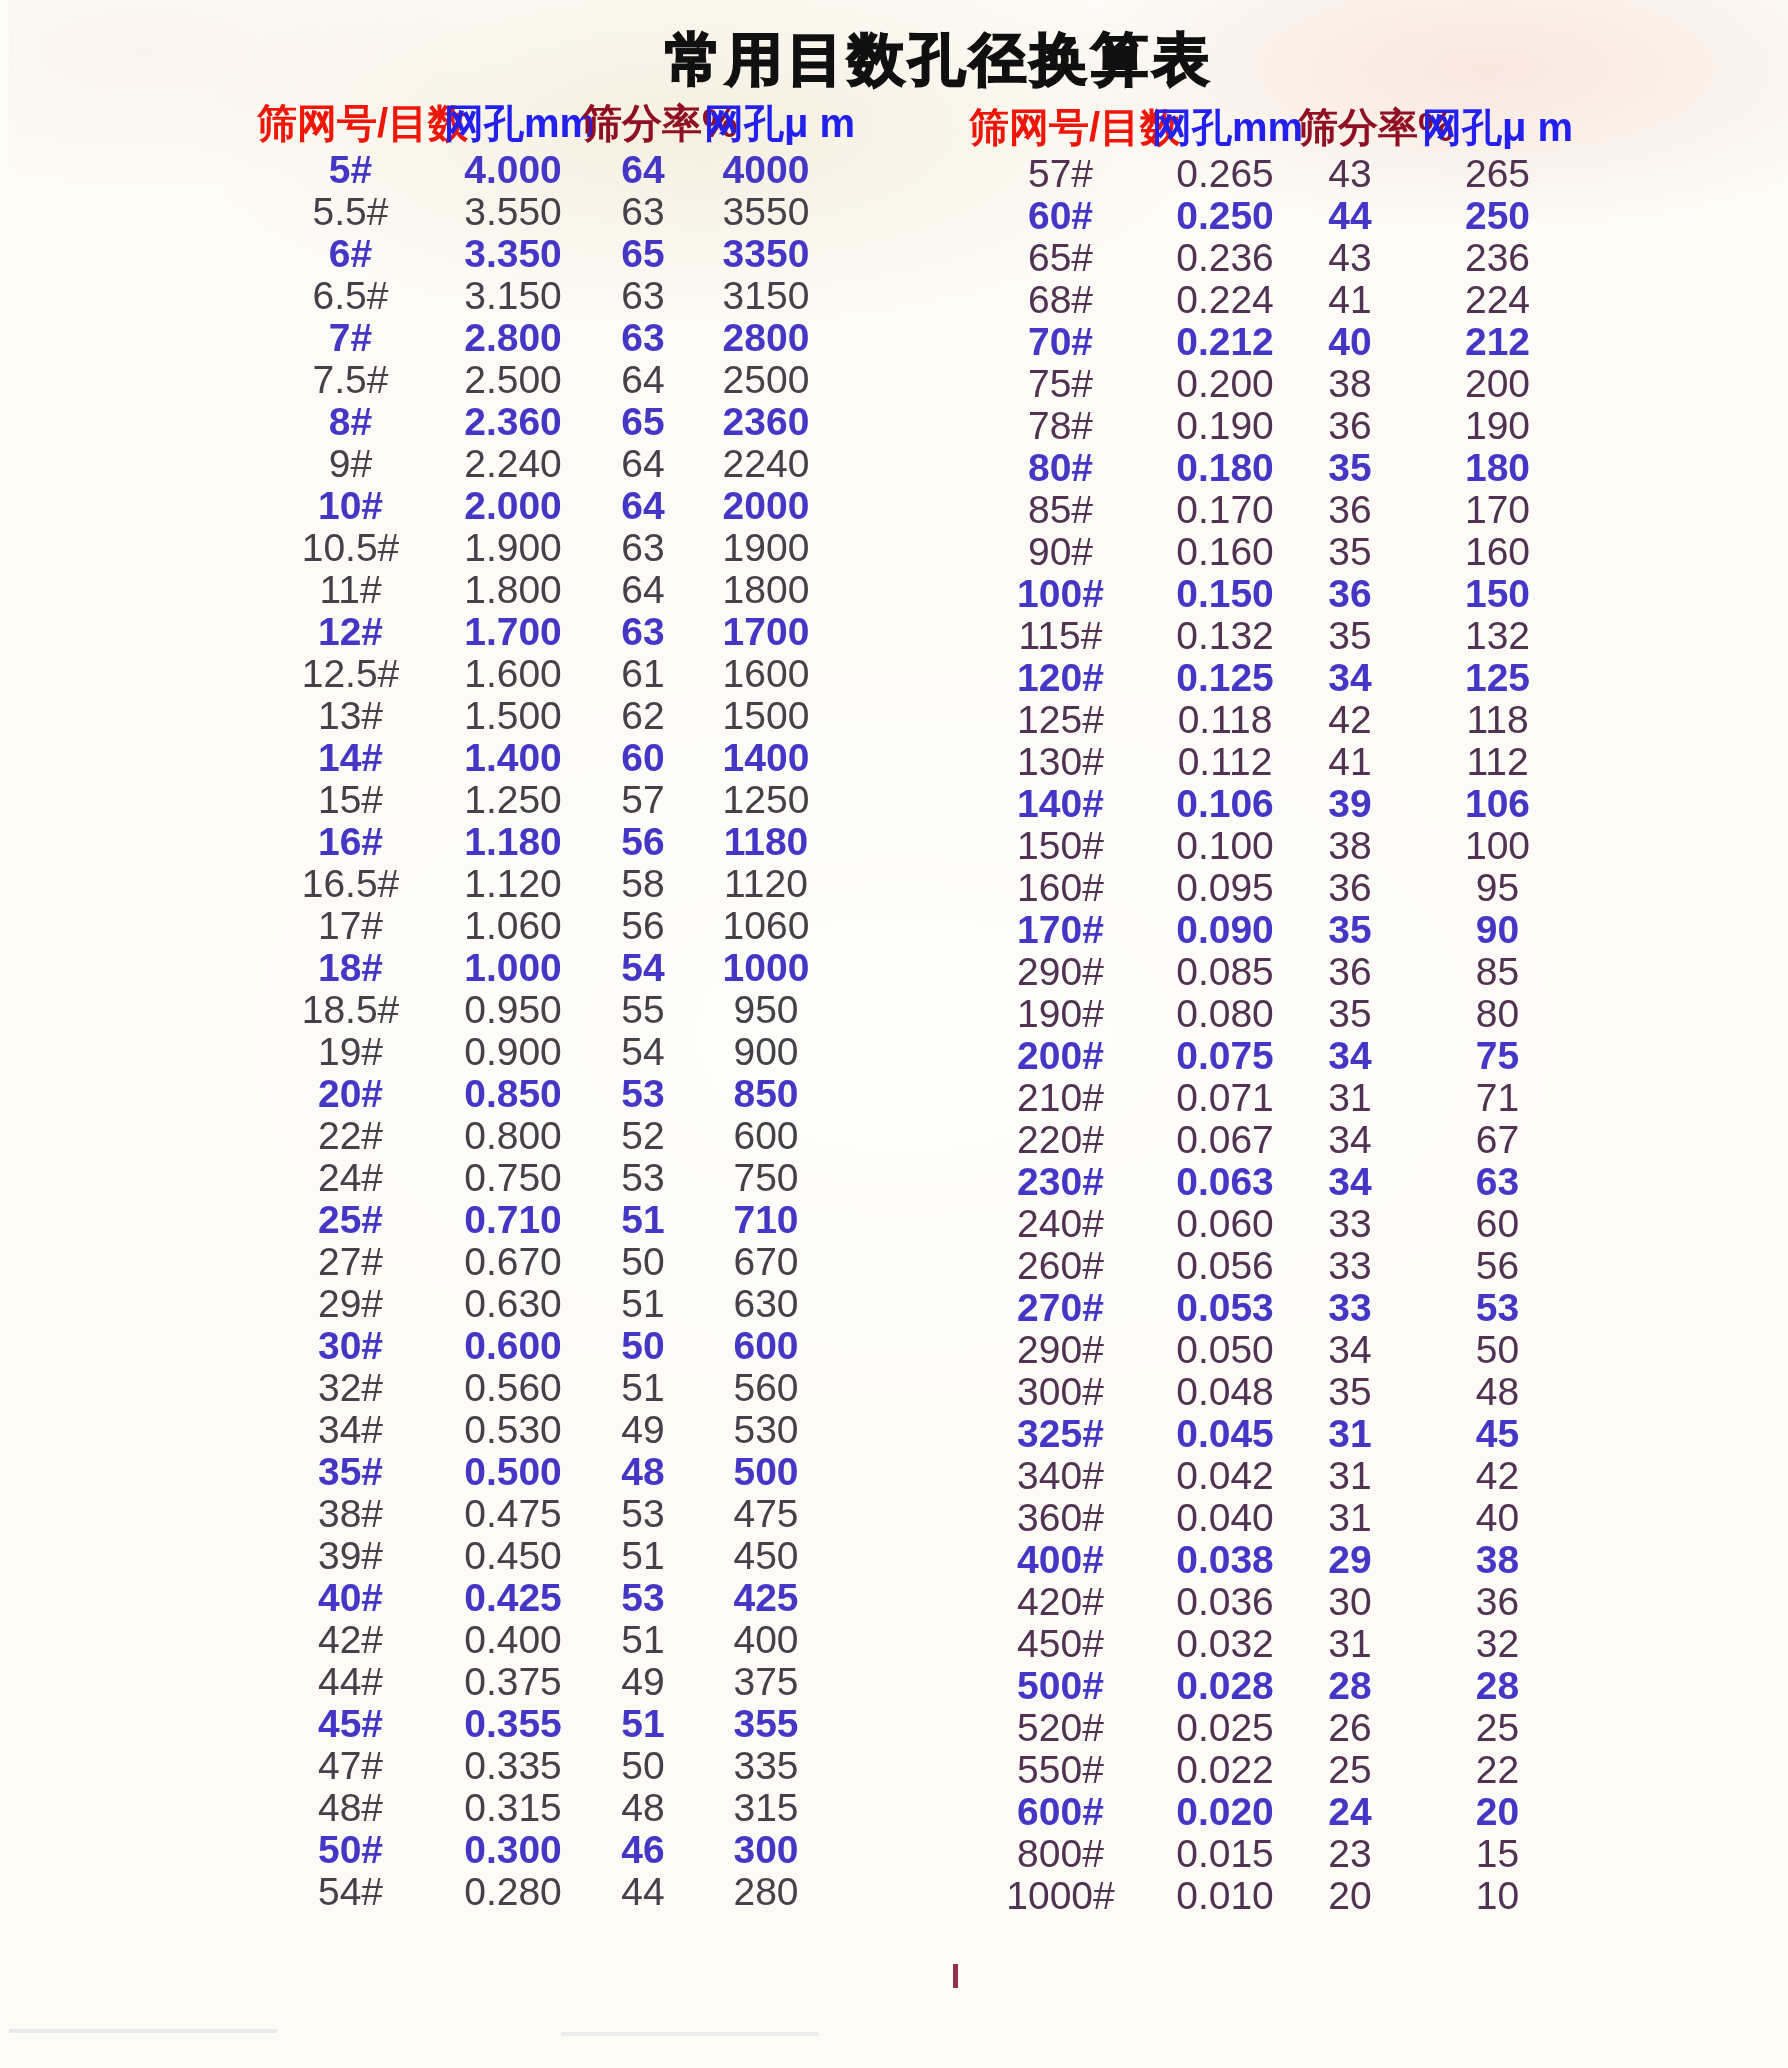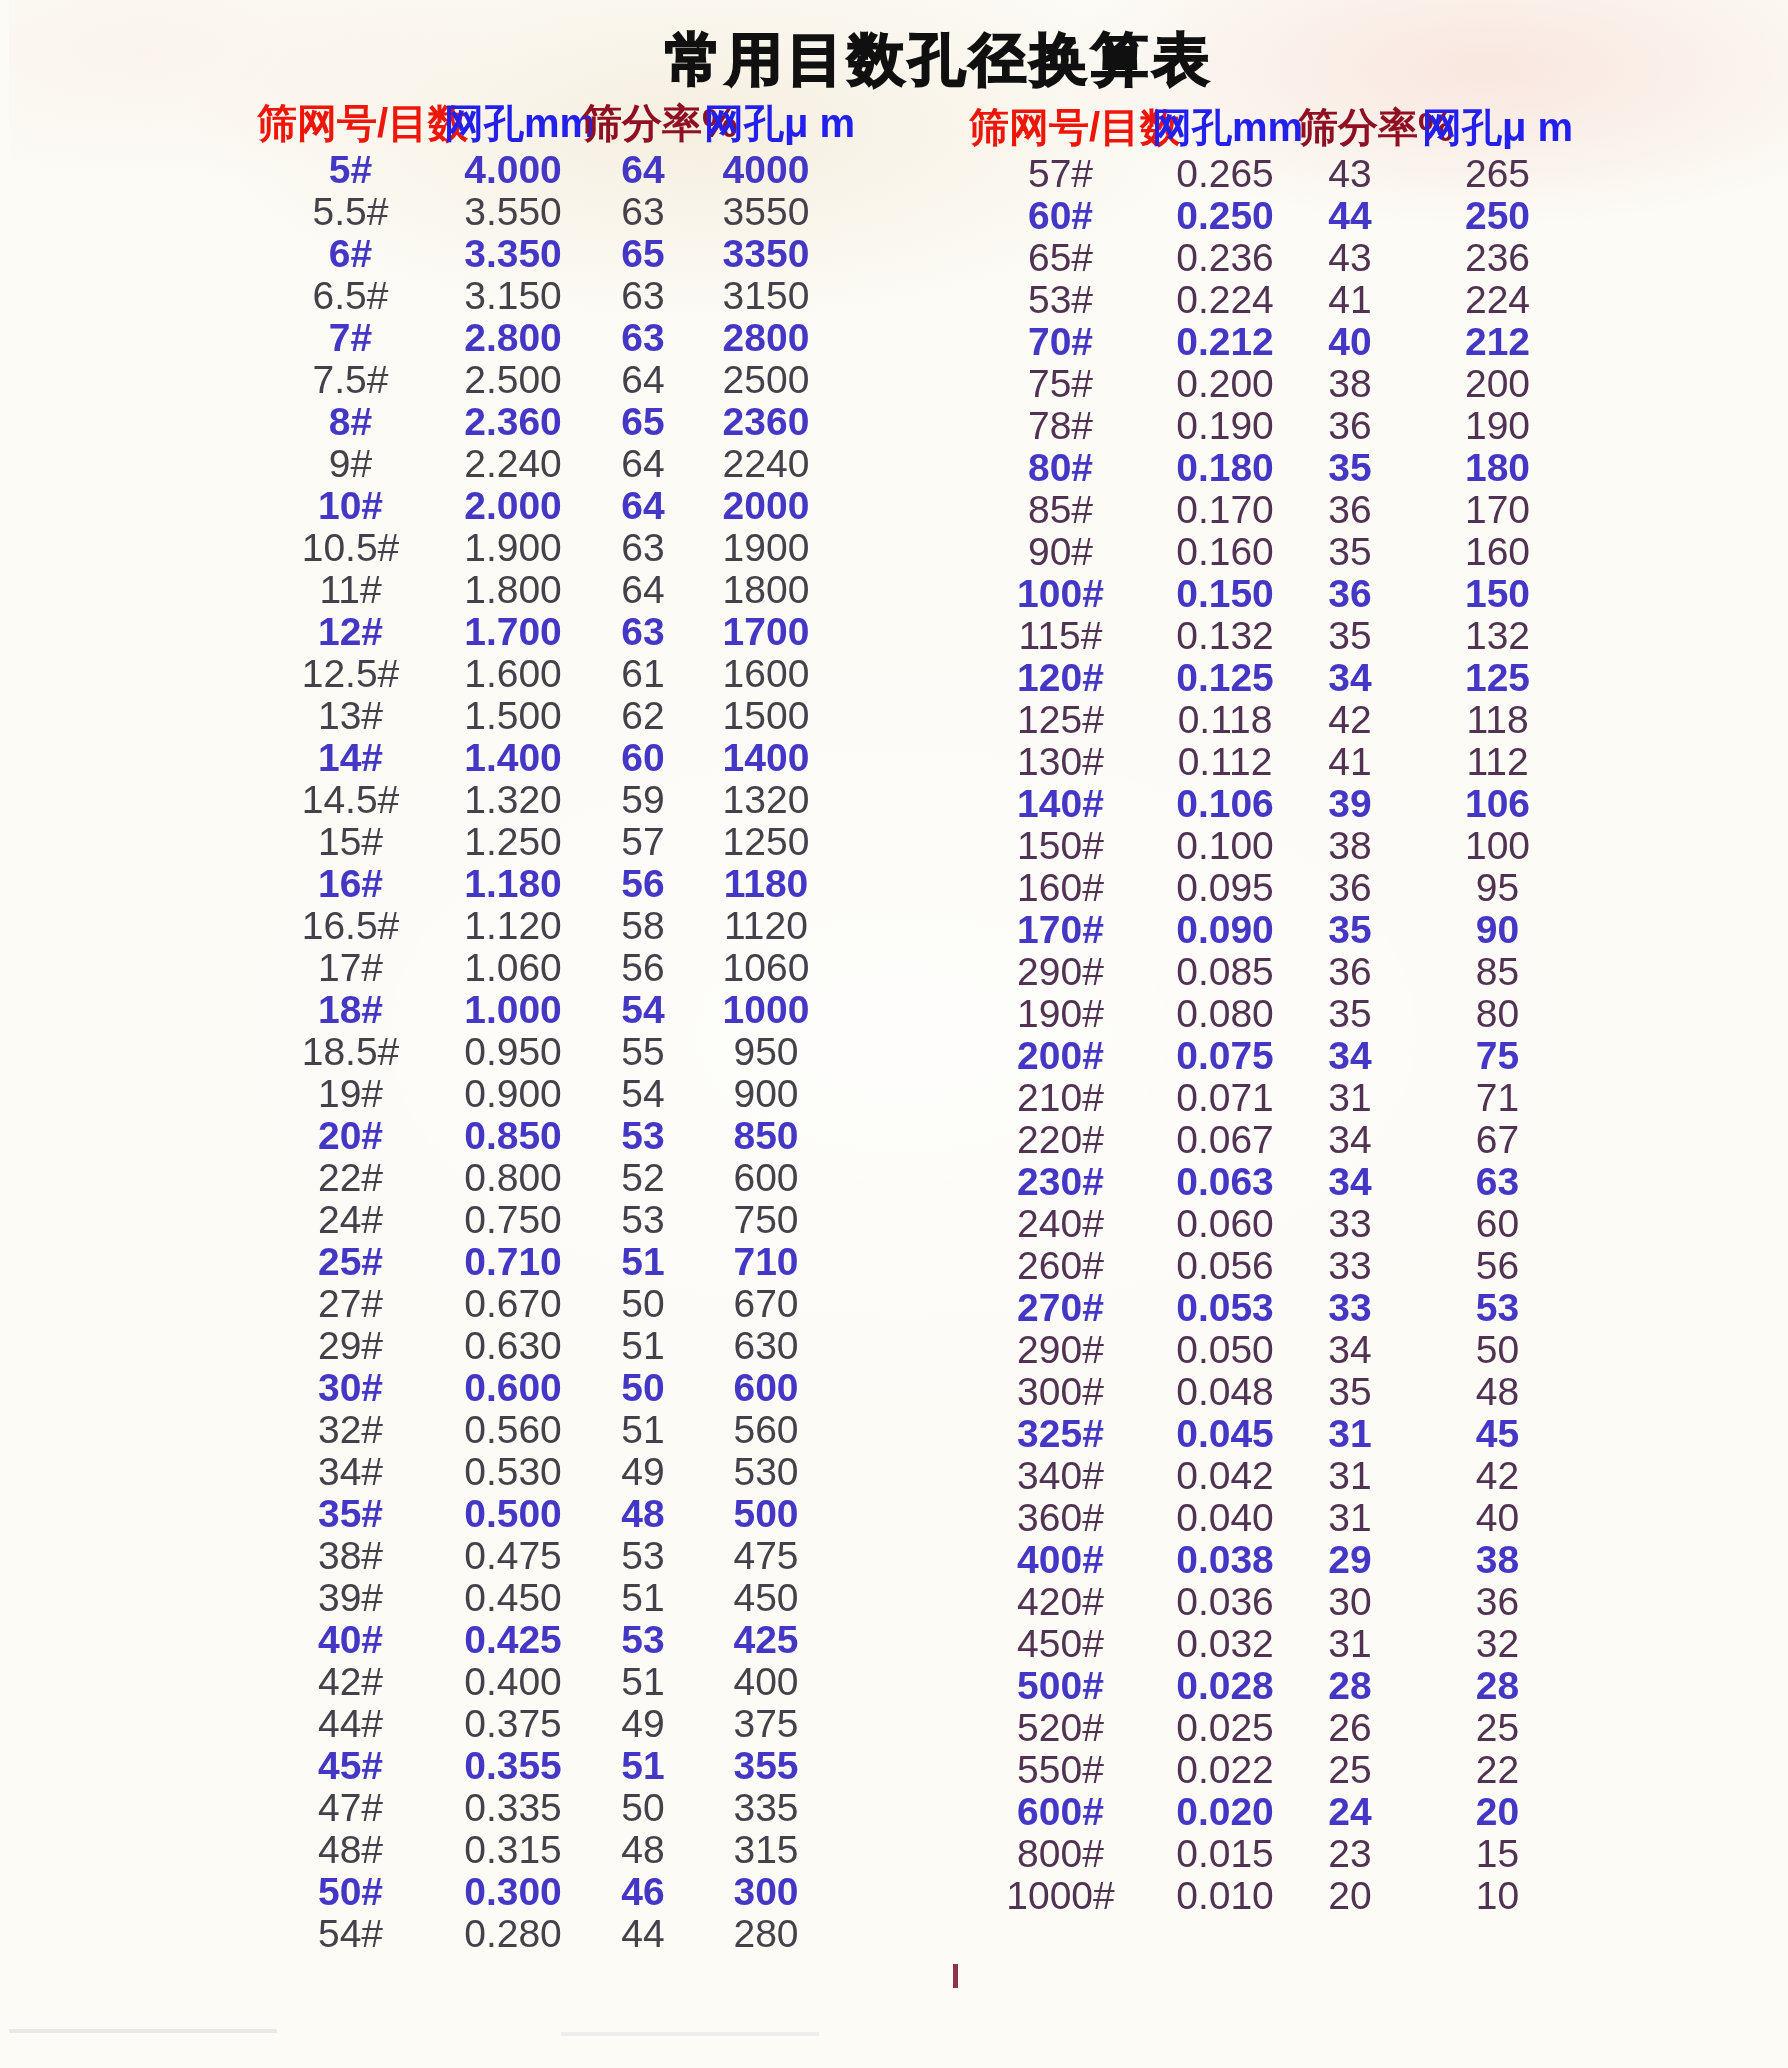--- a/index.html
+++ b/index.html
@@ -146,26 +146,20 @@
         <span class="cell">62</span>
         <span class="cell">1500</span>
       </div>
       <div class="row data-row hl">
         <span class="cell">14#</span>
         <span class="cell">1.400</span>
         <span class="cell">60</span>
         <span class="cell">1400</span>
       </div>
       <div class="row data-row">
-        <span class="cell">14.5#</span>
-        <span class="cell">1.320</span>
-        <span class="cell">59</span>
-        <span class="cell">1320</span>
-      </div>
-      <div class="row data-row">
         <span class="cell">15#</span>
         <span class="cell">1.250</span>
         <span class="cell">57</span>
         <span class="cell">1250</span>
       </div>
       <div class="row data-row hl">
         <span class="cell">16#</span>
         <span class="cell">1.180</span>
         <span class="cell">56</span>
         <span class="cell">1180</span>
@@ -340,21 +334,21 @@
         <span class="cell">44</span>
         <span class="cell">250</span>
       </div>
       <div class="row data-row">
         <span class="cell">65#</span>
         <span class="cell">0.236</span>
         <span class="cell">43</span>
         <span class="cell">236</span>
       </div>
       <div class="row data-row">
-        <span class="cell">53#</span>
+        <span class="cell">68#</span>
         <span class="cell">0.224</span>
         <span class="cell">41</span>
         <span class="cell">224</span>
       </div>
       <div class="row data-row hl">
         <span class="cell">70#</span>
         <span class="cell">0.212</span>
         <span class="cell">40</span>
         <span class="cell">212</span>
       </div>

